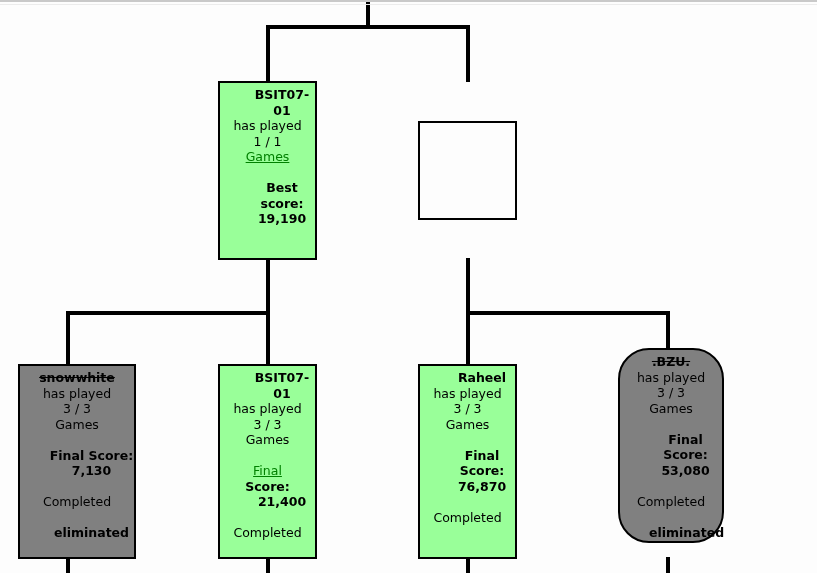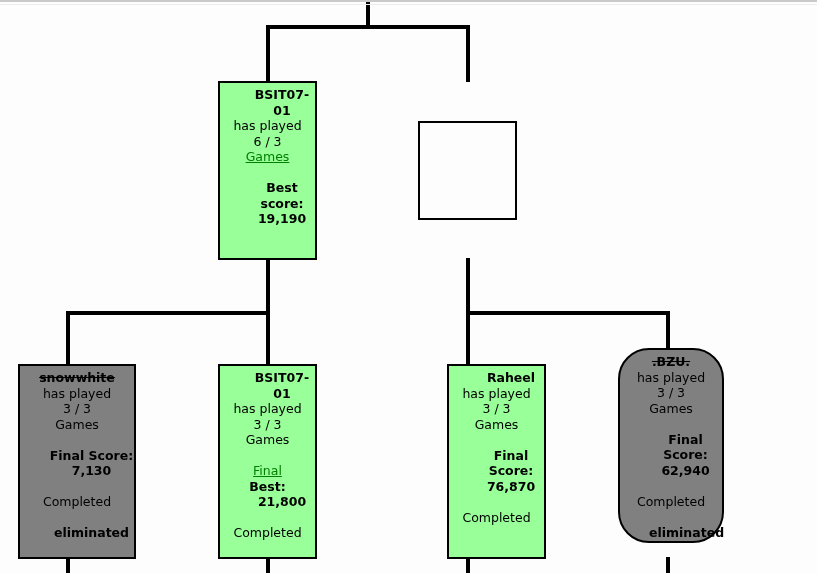--- a/index.html
+++ b/index.html
@@ -47,21 +47,21 @@
   <div class="line" style="left:266px;top:557px;width:4px;height:16px;"></div>
   <div class="line" style="left:466px;top:557px;width:4px;height:16px;"></div>
   <div class="line" style="left:666px;top:557px;width:4px;height:16px;"></div>
 
   <div class="topline"></div>
   <div class="topline2"></div>
 
   <div class="box" style="left:218px;top:81px;width:99px;height:179px;">
     <div class="bold">BSIT07-01</div>
     <div>has played</div>
-    <div>6 / 3</div>
+    <div>1 / 1</div>
     <div><a class="link">Games</a></div>
     <div class="gap"></div>
     <div class="bold">Best score:</div>
     <div class="bold">19,190</div>
   </div>
 
   <div class="box empty" style="left:418px;top:121px;width:99px;height:99px;"></div>
 
   <div class="box gray" style="left:18px;top:364px;width:118px;height:195px;">
     <div class="struck">snowwhite</div>
@@ -76,45 +76,45 @@
     <div class="gap"></div>
     <div class="bold">eliminated</div>
   </div>
 
   <div class="box" style="left:218px;top:364px;width:99px;height:195px;">
     <div class="bold">BSIT07-01</div>
     <div>has played</div>
     <div>3 / 3</div>
     <div>Games</div>
     <div class="gap"></div>
-    <div><a class="link bold">Final</a><span class="bold"> Best:</span></div>
-    <div class="bold">21,800</div>
+    <div><a class="link bold">Final</a><span class="bold"> Score:</span></div>
+    <div class="bold">21,400</div>
     <div class="gap"></div>
     <div>Completed</div>
   </div>
 
-  <div class="box" style="left:418px;top:364px;width:99px;height:195px;margin-left:29px;">
+  <div class="box" style="left:418px;top:364px;width:99px;height:195px;">
     <div class="bold">Raheel</div>
     <div>has played</div>
     <div>3 / 3</div>
     <div>Games</div>
     <div class="gap"></div>
     <div class="bold">Final Score:</div>
     <div class="bold">76,870</div>
     <div class="gap"></div>
     <div>Completed</div>
   </div>
 
   <div class="box gray" style="left:618px;top:348px;width:106px;height:195px;border-radius:31px;">
     <div class="struck">.BZU.</div>
     <div>has played</div>
     <div>3 / 3</div>
     <div>Games</div>
     <div class="gap"></div>
     <div class="bold">Final Score:</div>
-    <div class="bold">62,940</div>
+    <div class="bold">53,080</div>
     <div class="gap"></div>
     <div>Completed</div>
     <div class="gap"></div>
     <div class="bold">eliminated</div>
   </div>
 
 </div>
 
 </body></html>

